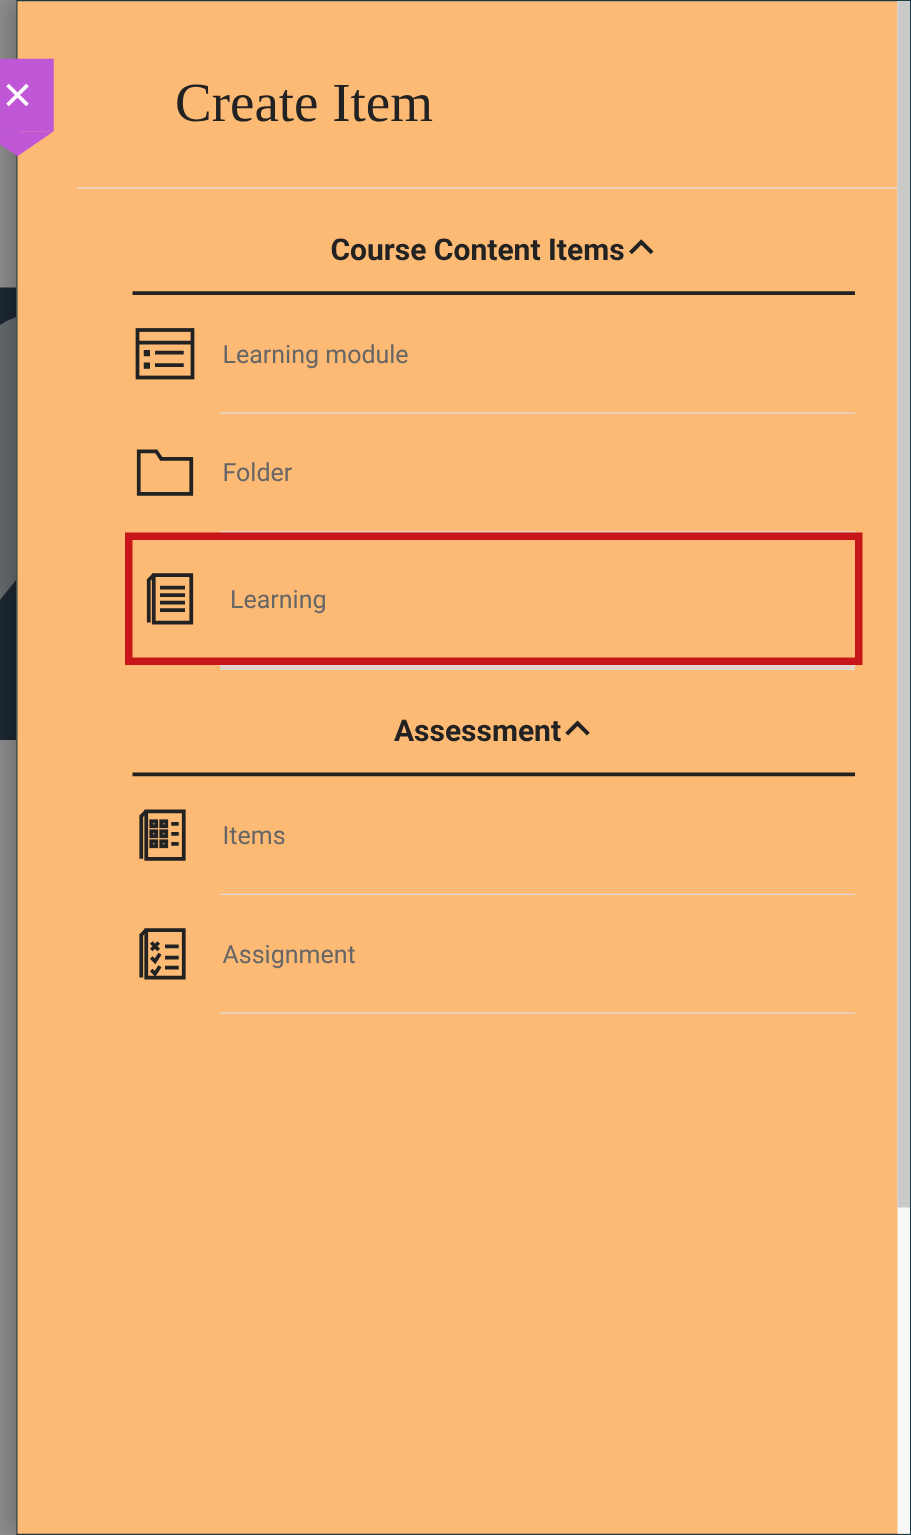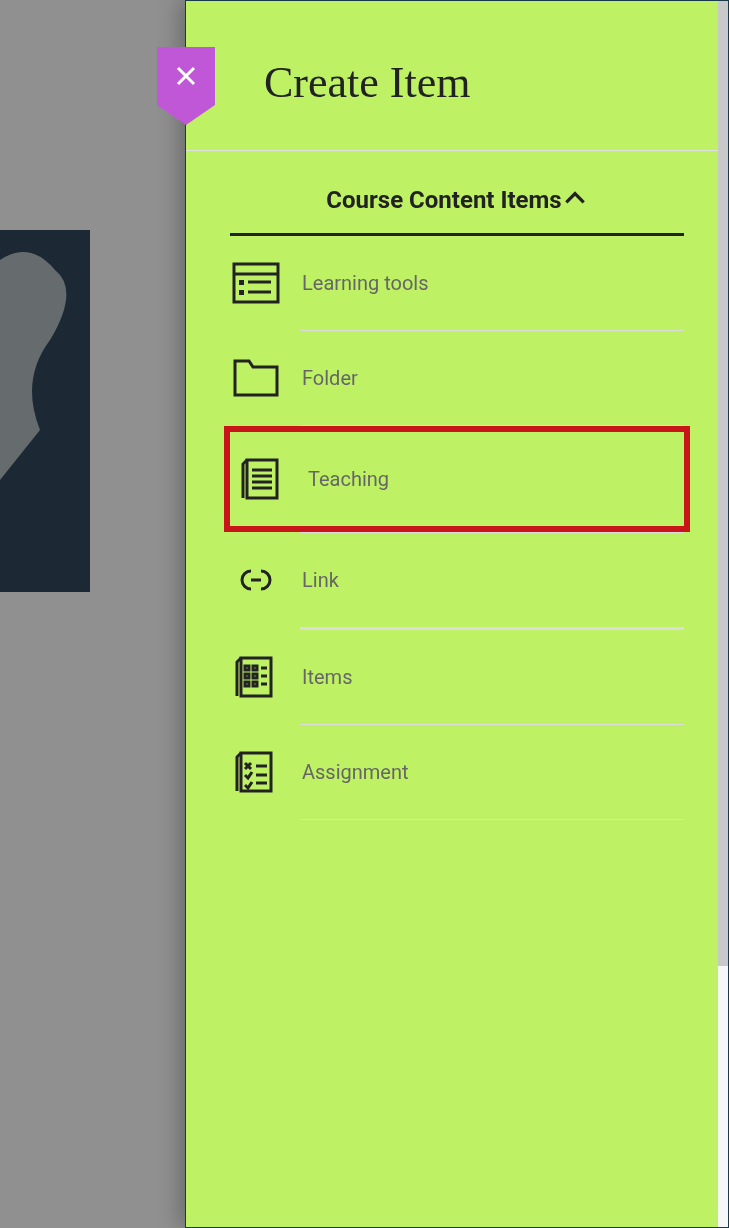--- a/index.html
+++ b/index.html
@@ -8,25 +8,26 @@
 
   
   .bg { position: absolute; inset: 0; background: #f0f0f0; }
   .bg .strip { background: #2f4356; position: absolute; left: 0; width: 90px; }
   .bg::after { content:""; position:absolute; inset:0; background: rgba(0,0,0,0.4); }
 
   
   .panel {
     position: absolute;
     top: 0; right: 0; bottom: 0;
-    width: 544px;
-    background: #bef264;
+    width: 716px;
+    background: #fdba74;
     box-shadow: -6px 0 20px rgba(0,0,0,0.25);
     display: flex; flex-direction: column;
     border: 1px solid #1a3a4a;
+    padding-left: 48px;
   }
 
   
   .scrolltrack { position: absolute; top:0; right:0; bottom:0; width:10px; background:#f7f7f7; }
   .scrolltrack .thumb { position:absolute; top:0; right:0; width:10px; height:965px; background:#c9c9c9; border-radius:0; }
 
   
   .close-ribbon {
     position: absolute;
     top: 46px; left: -29px;
@@ -122,21 +123,21 @@
       <span class="icon">
         <svg viewBox="0 0 50 46">
             <rect x="3" y="4" width="44" height="38"></rect>
             <line x1="3" y1="14" x2="47" y2="14"></line>
             <rect x="8" y="20" width="5" height="5" fill="#222" stroke="none"></rect>
             <line x1="17" y1="22" x2="40" y2="22"></line>
             <rect x="8" y="30" width="5" height="5" fill="#222" stroke="none"></rect>
             <line x1="17" y1="32" x2="40" y2="32"></line>
           </svg>
       </span>
-      <span class="label">Learning tools</span>
+      <span class="label">Learning module</span>
     </div>
     <div class="divider"></div>
 
     <div class="item">
       <span class="icon">
         <svg viewBox="0 0 50 46">
             <path d="M4 12 L4 40 L46 40 L46 12 L22 12 L18 6 L4 6 Z"></path>
           </svg>
       </span>
       <span class="label">Folder</span>
@@ -147,41 +148,38 @@
       <span class="icon">
         <svg viewBox="0 0 50 46">
             <path d="M10 4 L40 4 L40 42 L10 42 Z"></path>
             <path d="M10 4 L6 8 L6 42"></path>
             <line x1="15" y1="14" x2="35" y2="14"></line>
             <line x1="15" y1="20" x2="35" y2="20"></line>
             <line x1="15" y1="26" x2="35" y2="26"></line>
             <line x1="15" y1="32" x2="35" y2="32"></line>
           </svg>
       </span>
-      <span class="label">Teaching</span>
-    </div>
-    <div class="divider"></div>
-
-    <div class="item">
-      <span class="icon">
-        <svg viewBox="0 0 50 46">
-            <path d="M16 23 a10 10 0 1 1 0 0.01" stroke="none"></path>
-            <path d="M20 23 L30 23"></path>
-            <path d="M20 14 a9 9 0 1 0 0 18"></path>
-            <path d="M30 14 a9 9 0 1 1 0 18"></path>
-          </svg>
-      </span>
-      <span class="label">Link</span>
-    </div>
-    <div class="divider"></div>
-
-    <div class="divider"></div>
-
-    <div class="divider"></div>
-
+      <span class="label">Learning</span>
+    </div>
+    <div class="divider"></div>
+
+    <div class="divider"></div>
+
+    <div class="divider"></div>
+
+    <div class="divider"></div>
+
+    <div class="section-head">
+      <h2>Assessment</h2>
+      <span class="chev">
+        <svg viewBox="0 0 24 24">
+            <polyline points="4,16 12,8 20,16"></polyline>
+          </svg>
+      </span>
+    </div>
 
     <div class="item">
       <span class="icon">
         <svg viewBox="0 0 50 46">
             <path d="M10 4 L40 4 L40 42 L10 42 Z"></path>
             <path d="M10 4 L6 8 L6 42"></path>
             <rect x="14" y="12" width="4" height="4"></rect>
             <rect x="14" y="20" width="4" height="4"></rect>
             <rect x="14" y="28" width="4" height="4"></rect>
             <rect x="22" y="12" width="4" height="4"></rect>

